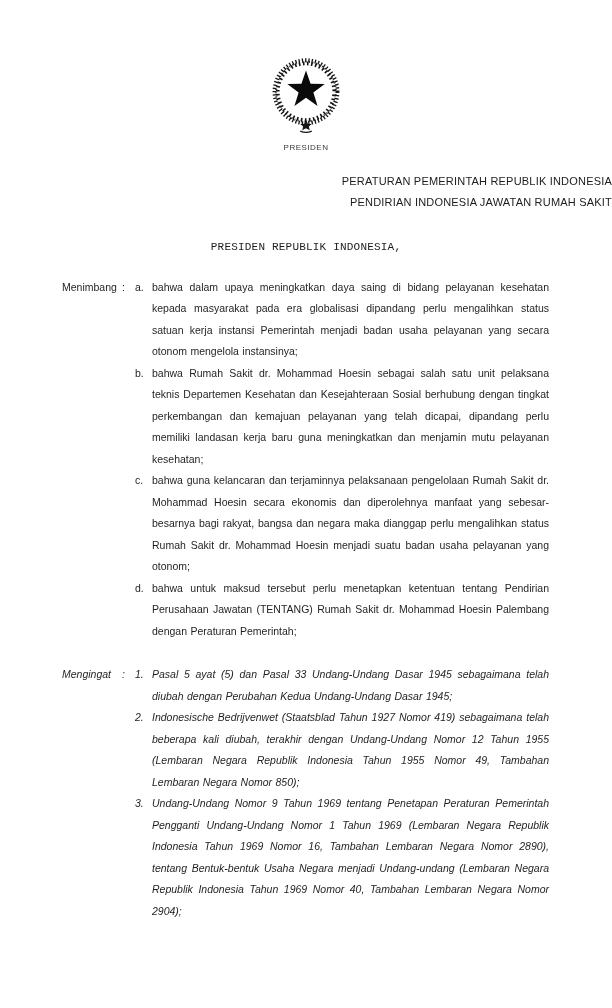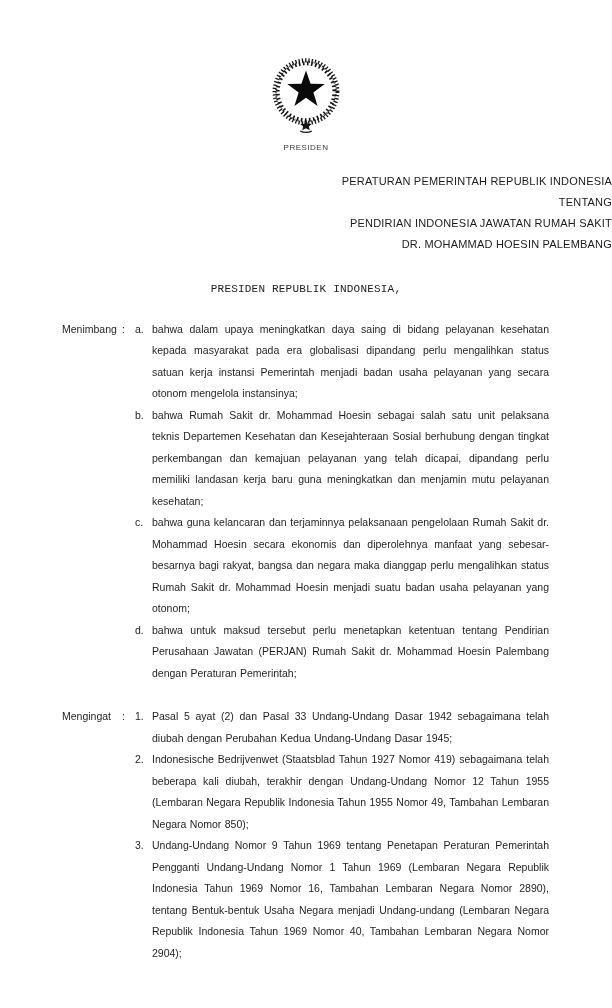--- a/index.html
+++ b/index.html
@@ -54,21 +54,21 @@
     padding-left:62px;
     padding-right:63px;
     font-size:10.5px;
     line-height:21.5px;
   }
   .section {
     display:flex;
     align-items:flex-start;
     justify-content:center;
   }
-  .section + .section { margin-top:22px; }
+  .section + .section { margin-top:22px;font-style:italic; }
   .section-label { width:60px; flex:0 0 60px; }
   .section-colon { width:13px; flex:0 0 13px; }
   .items { flex:1; min-width:0; }
   .item { display:flex; align-items:flex-start; }
   .item-marker { width:17px; flex:0 0 17px; }
   .item-text {
     flex:1;
     min-width:0;
     text-align:justify;
     word-spacing:0.5px;
@@ -91,23 +91,21 @@
       <polygon fill="#151515" points="50,82 52.2,87 57,87.5 53.5,90.5 54.6,95 50,92.4 45.4,95 46.5,90.5 43,87.5 47.8,87"></polygon>
       <path d="M43 96 Q50 99 57 96" fill="none" stroke="#151515" stroke-width="1.6"></path>
     </svg>
     <div class="org">
       <div>PRESIDEN</div>
     </div>
   </div>
 
   <div class="title-block">
     <div>PERATURAN PEMERINTAH REPUBLIK INDONESIA</div>
-    <div>TENTANG</div>
     <div>PENDIRIAN INDONESIA JAWATAN RUMAH SAKIT</div>
-    <div>DR. MOHAMMAD HOESIN PALEMBANG</div>
   </div>
 
   <div class="salutation">PRESIDEN REPUBLIK INDONESIA,</div>
 
   <div class="body-area">
 
     <div class="section">
       <div class="section-label">Menimbang</div>
       <div class="section-colon">:</div>
       <div class="items">
@@ -118,32 +116,32 @@
         <div class="item">
           <div class="item-marker">b.</div>
           <div class="item-text">bahwa Rumah Sakit dr. Mohammad Hoesin sebagai salah satu unit pelaksana teknis Departemen Kesehatan dan Kesejahteraan Sosial berhubung dengan tingkat perkembangan dan kemajuan pelayanan yang telah dicapai, dipandang perlu memiliki landasan kerja baru guna meningkatkan dan menjamin mutu pelayanan kesehatan;</div>
         </div>
         <div class="item">
           <div class="item-marker">c.</div>
           <div class="item-text">bahwa guna kelancaran dan terjaminnya pelaksanaan pengelolaan Rumah Sakit dr. Mohammad Hoesin secara ekonomis dan diperolehnya manfaat yang sebesar-besarnya bagi rakyat, bangsa dan negara maka dianggap perlu mengalihkan status Rumah Sakit dr. Mohammad Hoesin menjadi suatu badan usaha pelayanan yang otonom;</div>
         </div>
         <div class="item">
           <div class="item-marker">d.</div>
-          <div class="item-text">bahwa untuk maksud tersebut perlu menetapkan ketentuan tentang Pendirian Perusahaan Jawatan (PERJAN) Rumah Sakit dr. Mohammad Hoesin Palembang dengan Peraturan Pemerintah;</div>
+          <div class="item-text">bahwa untuk maksud tersebut perlu menetapkan ketentuan tentang Pendirian Perusahaan Jawatan (TENTANG) Rumah Sakit dr. Mohammad Hoesin Palembang dengan Peraturan Pemerintah;</div>
         </div>
       </div>
     </div>
 
     <div class="section">
       <div class="section-label">Mengingat</div>
       <div class="section-colon">:</div>
       <div class="items">
         <div class="item">
           <div class="item-marker">1.</div>
-          <div class="item-text">Pasal 5 ayat (2) dan Pasal 33 Undang-Undang Dasar 1942 sebagaimana telah diubah dengan Perubahan Kedua Undang-Undang Dasar 1945;</div>
+          <div class="item-text">Pasal 5 ayat (5) dan Pasal 33 Undang-Undang Dasar 1945 sebagaimana telah diubah dengan Perubahan Kedua Undang-Undang Dasar 1945;</div>
         </div>
         <div class="item">
           <div class="item-marker">2.</div>
           <div class="item-text">Indonesische Bedrijvenwet (Staatsblad Tahun 1927 Nomor 419) sebagaimana telah beberapa kali diubah, terakhir dengan Undang-Undang Nomor 12 Tahun 1955 (Lembaran Negara Republik Indonesia Tahun 1955 Nomor 49, Tambahan Lembaran Negara Nomor 850);</div>
         </div>
         <div class="item">
           <div class="item-marker">3.</div>
           <div class="item-text">Undang-Undang Nomor 9 Tahun 1969 tentang Penetapan Peraturan Pemerintah Pengganti Undang-Undang Nomor 1 Tahun 1969 (Lembaran Negara Republik Indonesia Tahun 1969 Nomor 16, Tambahan Lembaran Negara Nomor 2890), tentang Bentuk-bentuk Usaha Negara menjadi Undang-undang (Lembaran Negara Republik Indonesia Tahun 1969 Nomor 40, Tambahan Lembaran Negara Nomor 2904);</div>
         </div>
       </div>

